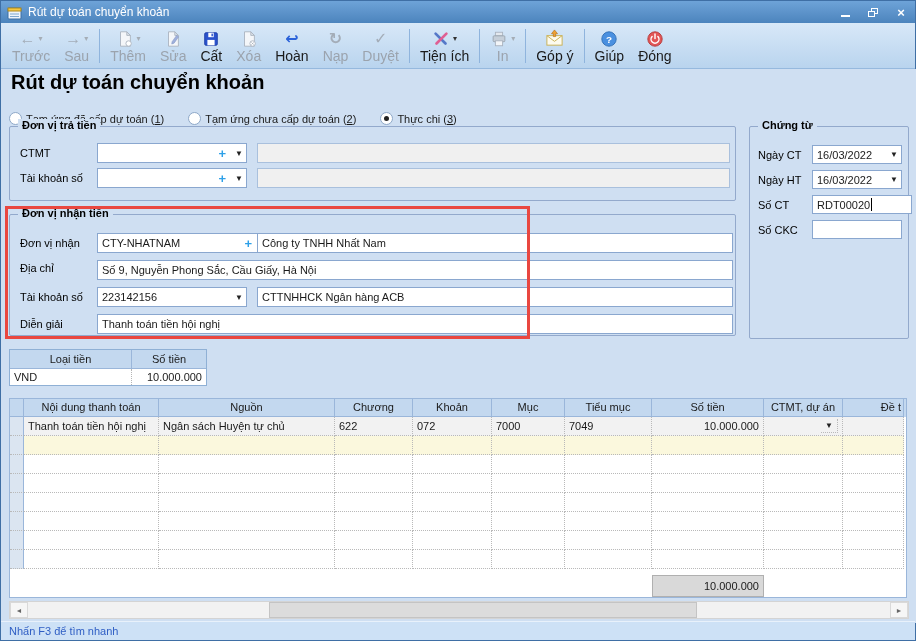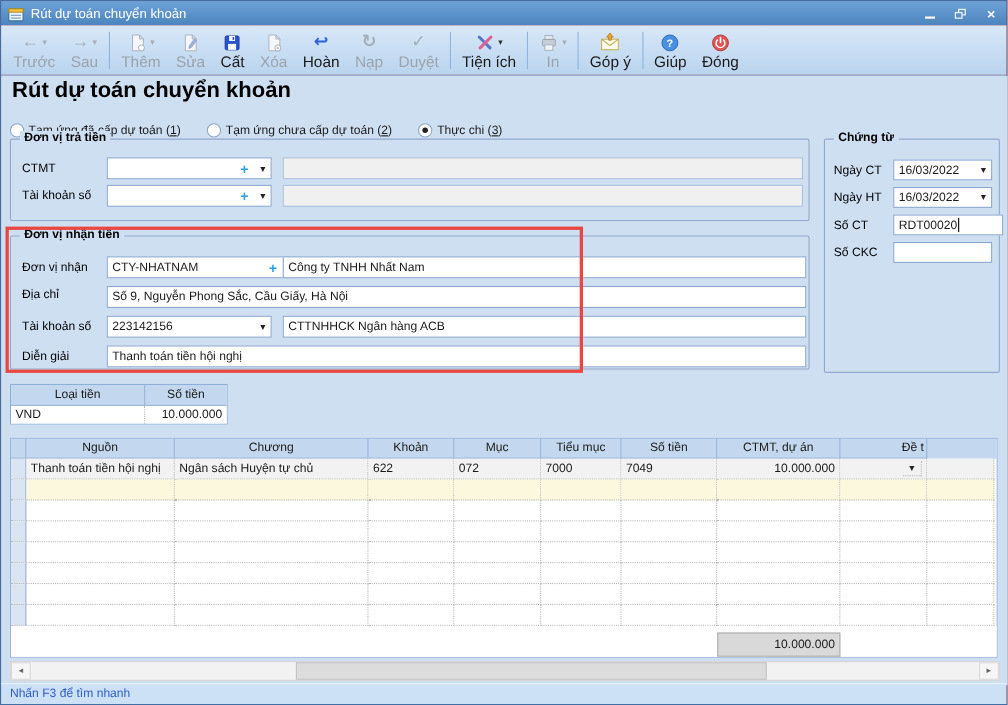--- a/index.html
+++ b/index.html
@@ -1,18 +1,18 @@
 <!DOCTYPE html>
 <html><head>
 <meta charset="utf-8">
 <style>
   * { box-sizing: border-box; margin: 0; padding: 0; }
   html,body { width:916px; height:641px; overflow:hidden; }
   body { font-family:"Liberation Sans","DejaVu Sans",sans-serif; font-size:11px; color:#1a1a1a; }
-  .window { position:relative; width:916px; height:641px; background:#b91c1c; border:1px solid #3f6fa5; }
+  .window { position:relative; width:916px; height:641px; background:#14532d; border:1px solid #3f6fa5; }
 
   
   .titlebar { position:absolute; left:0; top:0; width:100%; height:22px;
     background:linear-gradient(#6ea3d8,#4c84bd); display:flex; align-items:center; padding:0 6px; }
   .titlebar .t-icon { width:15px; height:15px; margin-right:6px; flex:0 0 auto; }
   .titlebar .t-text { color:#fff; font-size:12px; }
   .win-controls { margin-left:auto; display:flex; align-items:center; gap:12px; }
   .win-btn { width:16px; height:14px; display:flex; align-items:center; justify-content:center; color:#fff; cursor:pointer; }
   .minimize-bar { width:9px; height:2px; background:#fff; margin-top:7px; }
   .restore-sq { position:relative; width:10px; height:9px; }
@@ -398,20 +398,21 @@
       </div>
       <div class="cur-row">
         <span>VND</span>
         <span>10.000.000</span>
       </div>
     </div>
 
     <div class="grid">
       <div class="g-head">
         <span></span>
+        <span>Nội dung thanh toán</span>
         <span>Nguồn</span>
         <span>Chương</span>
         <span>Khoản</span>
         <span>Mục</span>
         <span>Tiểu mục</span>
         <span>Số tiền</span>
         <span>CTMT, dự án</span>
         <span>Đề t</span>
       </div>
       <div class="g-row data-row">

